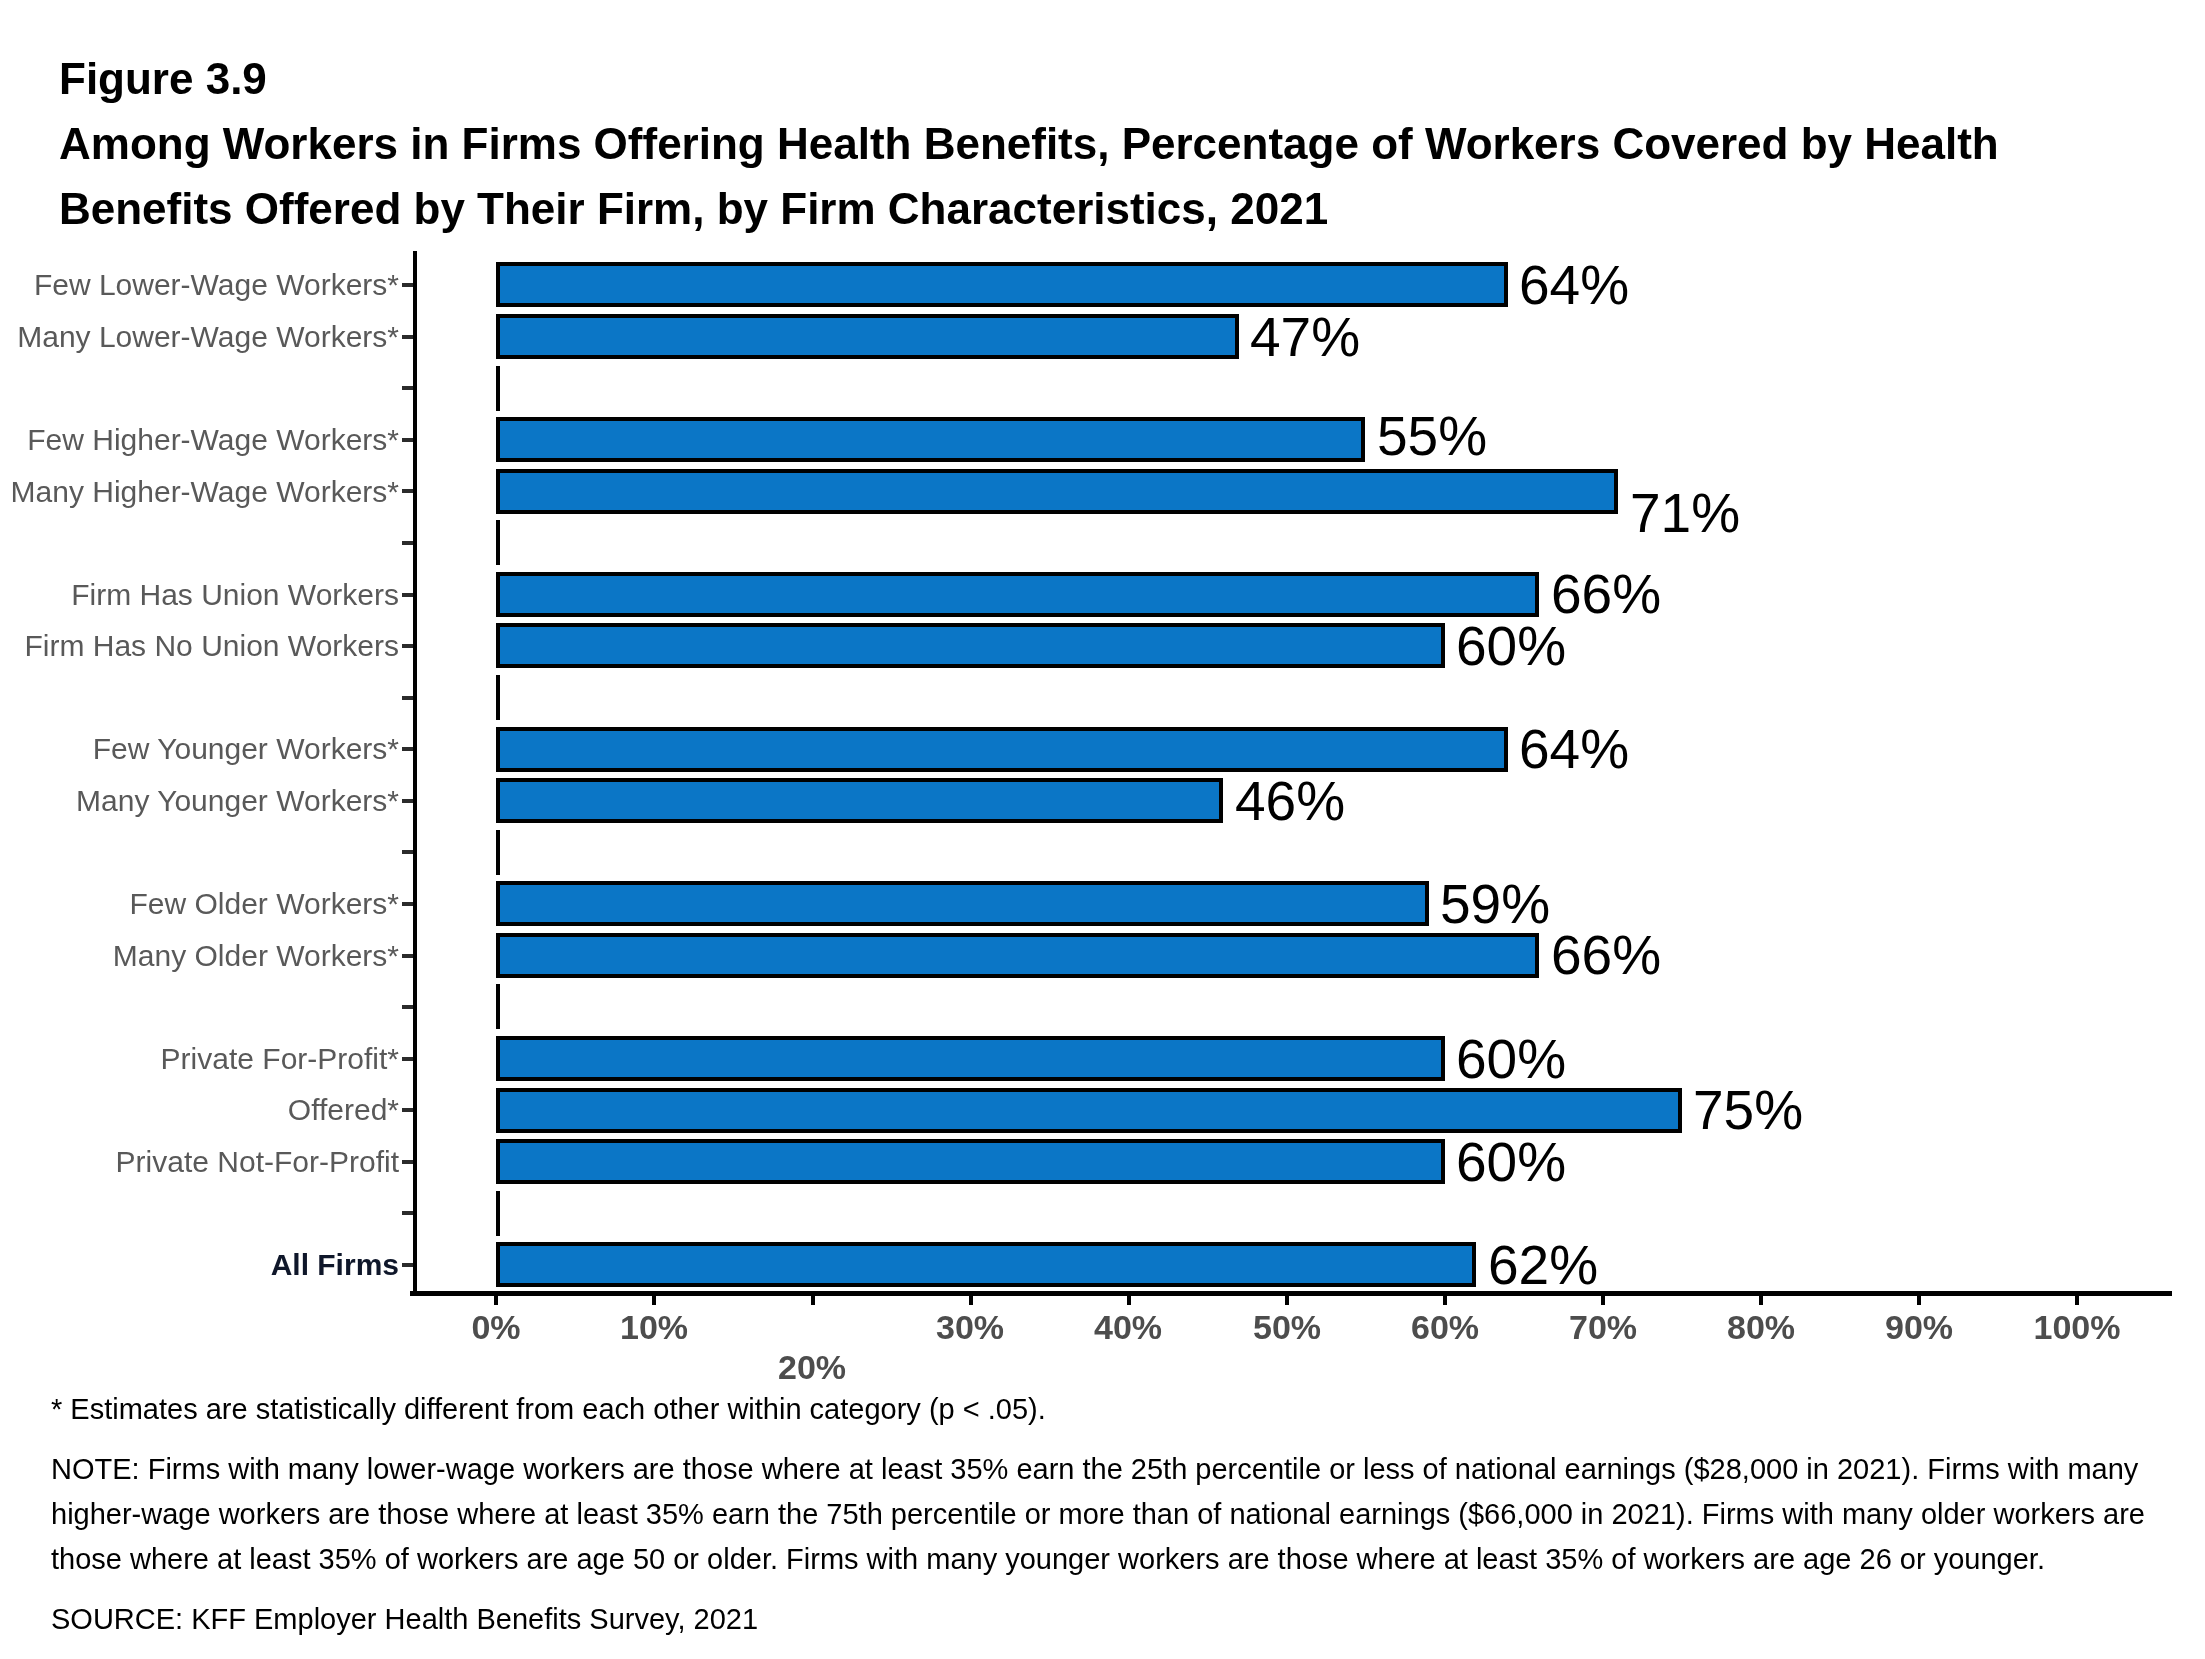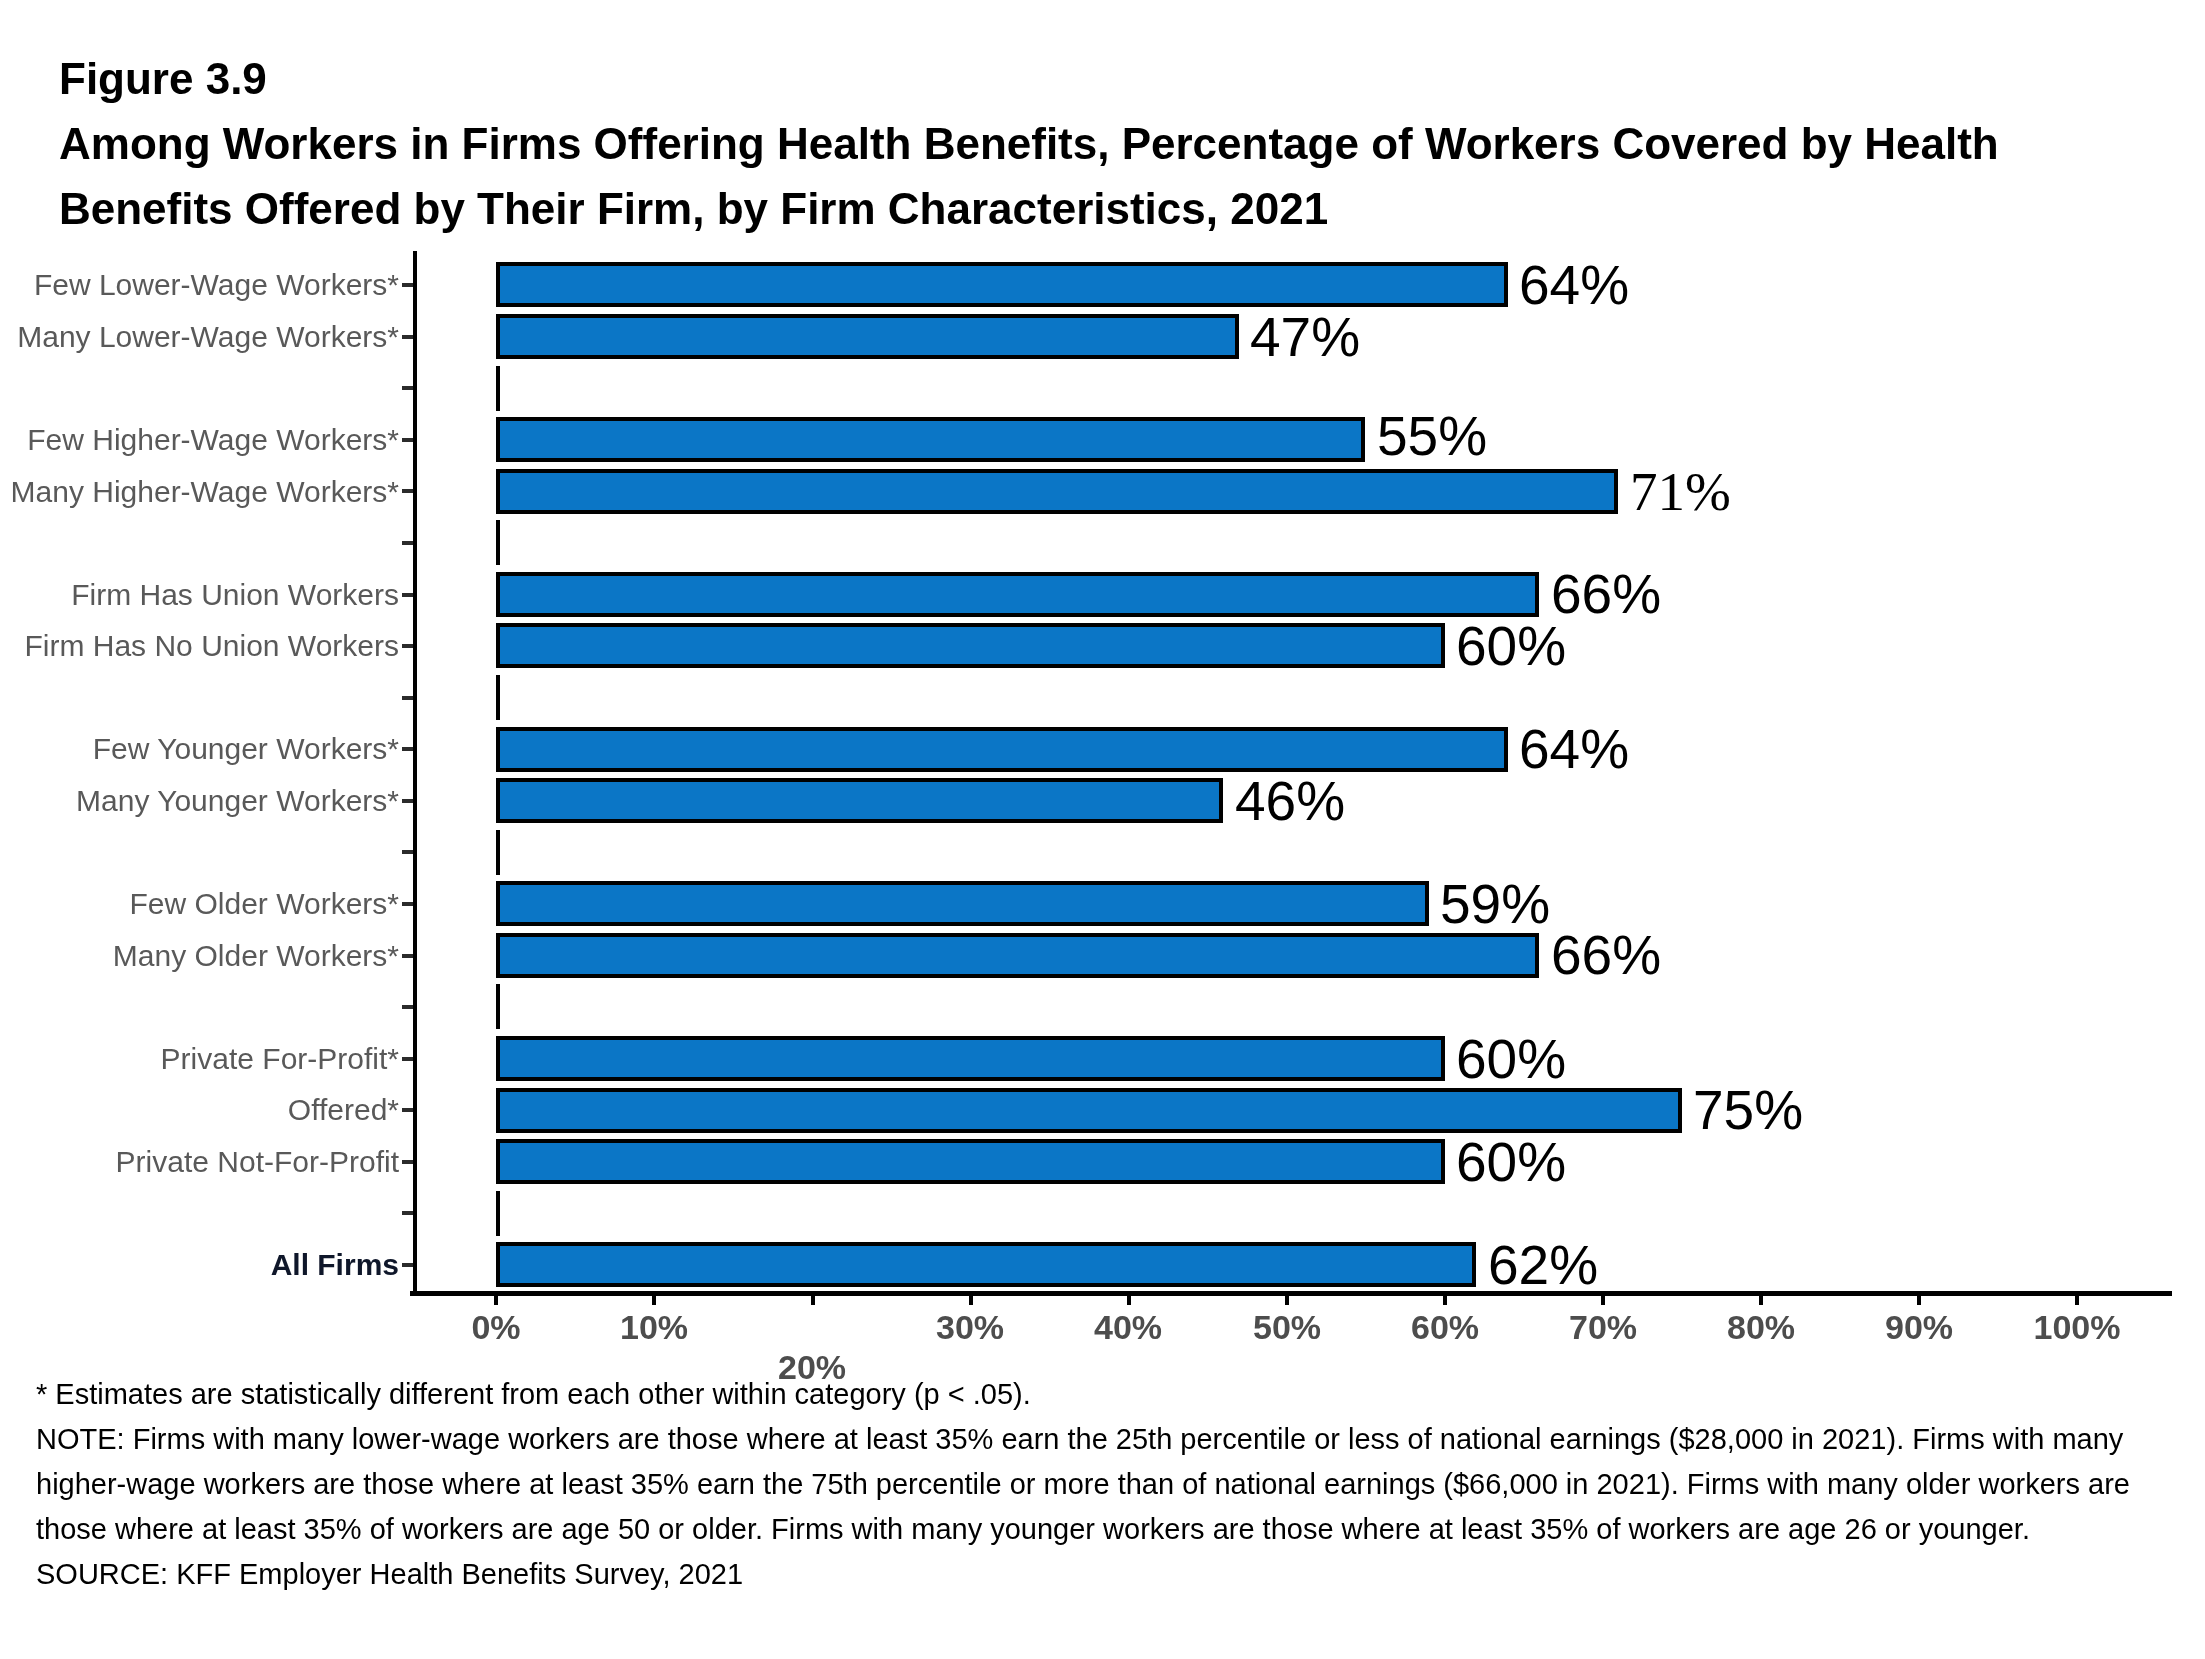--- a/index.html
+++ b/index.html
@@ -37,21 +37,21 @@
   }
   .xlabel {
     position: absolute; text-align: center;
     font-size: 34px; font-weight: bold; color: #4d4d4d;
   }
 
   .footnotes {
     position: absolute; left: 36px; top: 1372px; width: 2144px;
     font-size: 29px; line-height: 45px; color: #000;
   }
-  .footnotes p { margin: 0; }
+  .footnotes p { margin: 15px; }
 </style>
 </head>
 <body>
 
 <div id="root">
 
   <div class="title-block">
     <div>Figure 3.9</div>
     <div>Among Workers in Firms Offering Health Benefits, Percentage of Workers Covered by Health</div>
     <div>Benefits Offered by Their Firm, by Firm Characteristics, 2021</div>
@@ -70,21 +70,21 @@
       <div class="vlabel" style="left: 1250px; top: 337px;">47%</div>
       <div class="ytick" style="left: 402px; top: 386px; width: 11px; height: 4px;"></div>
       <div class="zerobar" style="left: 496px; top: 366px; width: 4px; height: 45px;"></div>
       <div class="ytick" style="left: 402px; top: 438px; width: 11px; height: 4px;"></div>
       <div class="ylabel" style="left: 0px; top: 414px; width: 399px; height: 52px; line-height: 52px;">Few Higher-Wage Workers*</div>
       <div class="bar" style="left: 496px; top: 417px; width: 869px; height: 45px; background: rgb(11, 118, 198); border-color: rgb(0, 0, 0);"></div>
       <div class="vlabel" style="left: 1377px; top: 436px;">55%</div>
       <div class="ytick" style="left: 402px; top: 489px; width: 11px; height: 4px;"></div>
       <div class="ylabel" style="left: 0px; top: 466px; width: 399px; height: 52px; line-height: 52px;">Many Higher-Wage Workers*</div>
       <div class="bar" style="left: 496px; top: 469px; width: 1122px; height: 45px; background: rgb(11, 118, 198); border-color: rgb(0, 0, 0);"></div>
-      <div class="vlabel" style="left: 1630px; top: 491px; font-family: Liberation Serif, serif;">71%</div>
+      <div class="vlabel" style="left: 1630px; top: 513px;">71%</div>
       <div class="ytick" style="left: 402px; top: 541px; width: 11px; height: 4px;"></div>
       <div class="zerobar" style="left: 496px; top: 520px; width: 4px; height: 45px;"></div>
       <div class="ytick" style="left: 402px; top: 593px; width: 11px; height: 4px;"></div>
       <div class="ylabel" style="left: 0px; top: 569px; width: 399px; height: 52px; line-height: 52px;">Firm Has Union Workers</div>
       <div class="bar" style="left: 496px; top: 572px; width: 1043px; height: 45px; background: rgb(11, 118, 198); border-color: rgb(0, 0, 0);"></div>
       <div class="vlabel" style="left: 1551px; top: 594px;">66%</div>
       <div class="ytick" style="left: 402px; top: 644px; width: 11px; height: 4px;"></div>
       <div class="ylabel" style="left: 0px; top: 620px; width: 399px; height: 52px; line-height: 52px;">Firm Has No Union Workers</div>
       <div class="bar" style="left: 496px; top: 623px; width: 949px; height: 45px; background: rgb(11, 118, 198); border-color: rgb(0, 0, 0);"></div>
       <div class="vlabel" style="left: 1456px; top: 646px;">60%</div>

